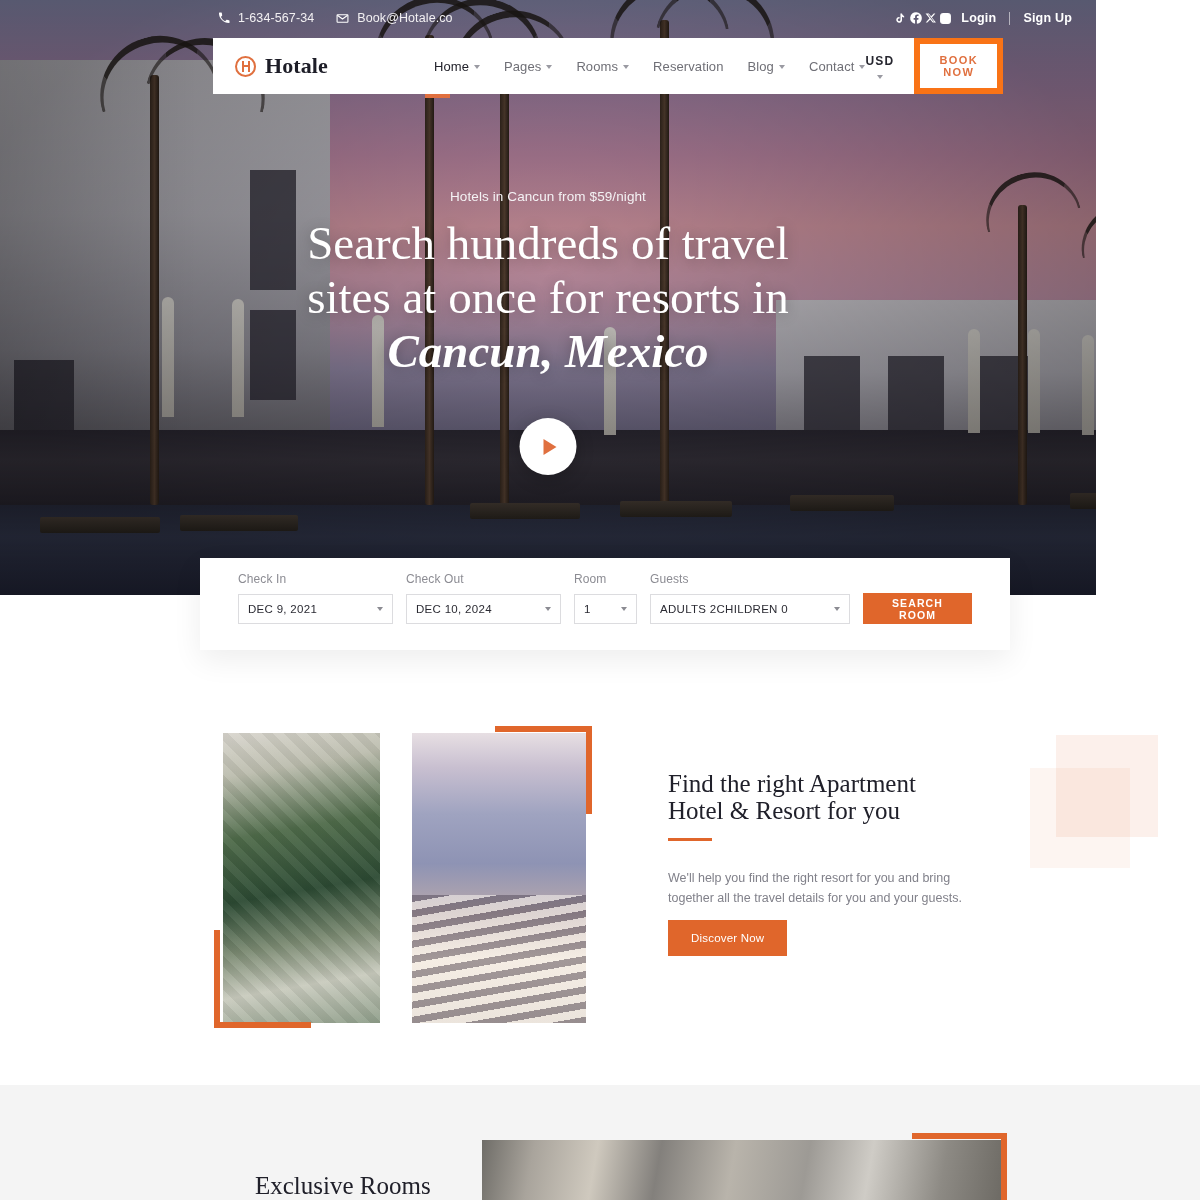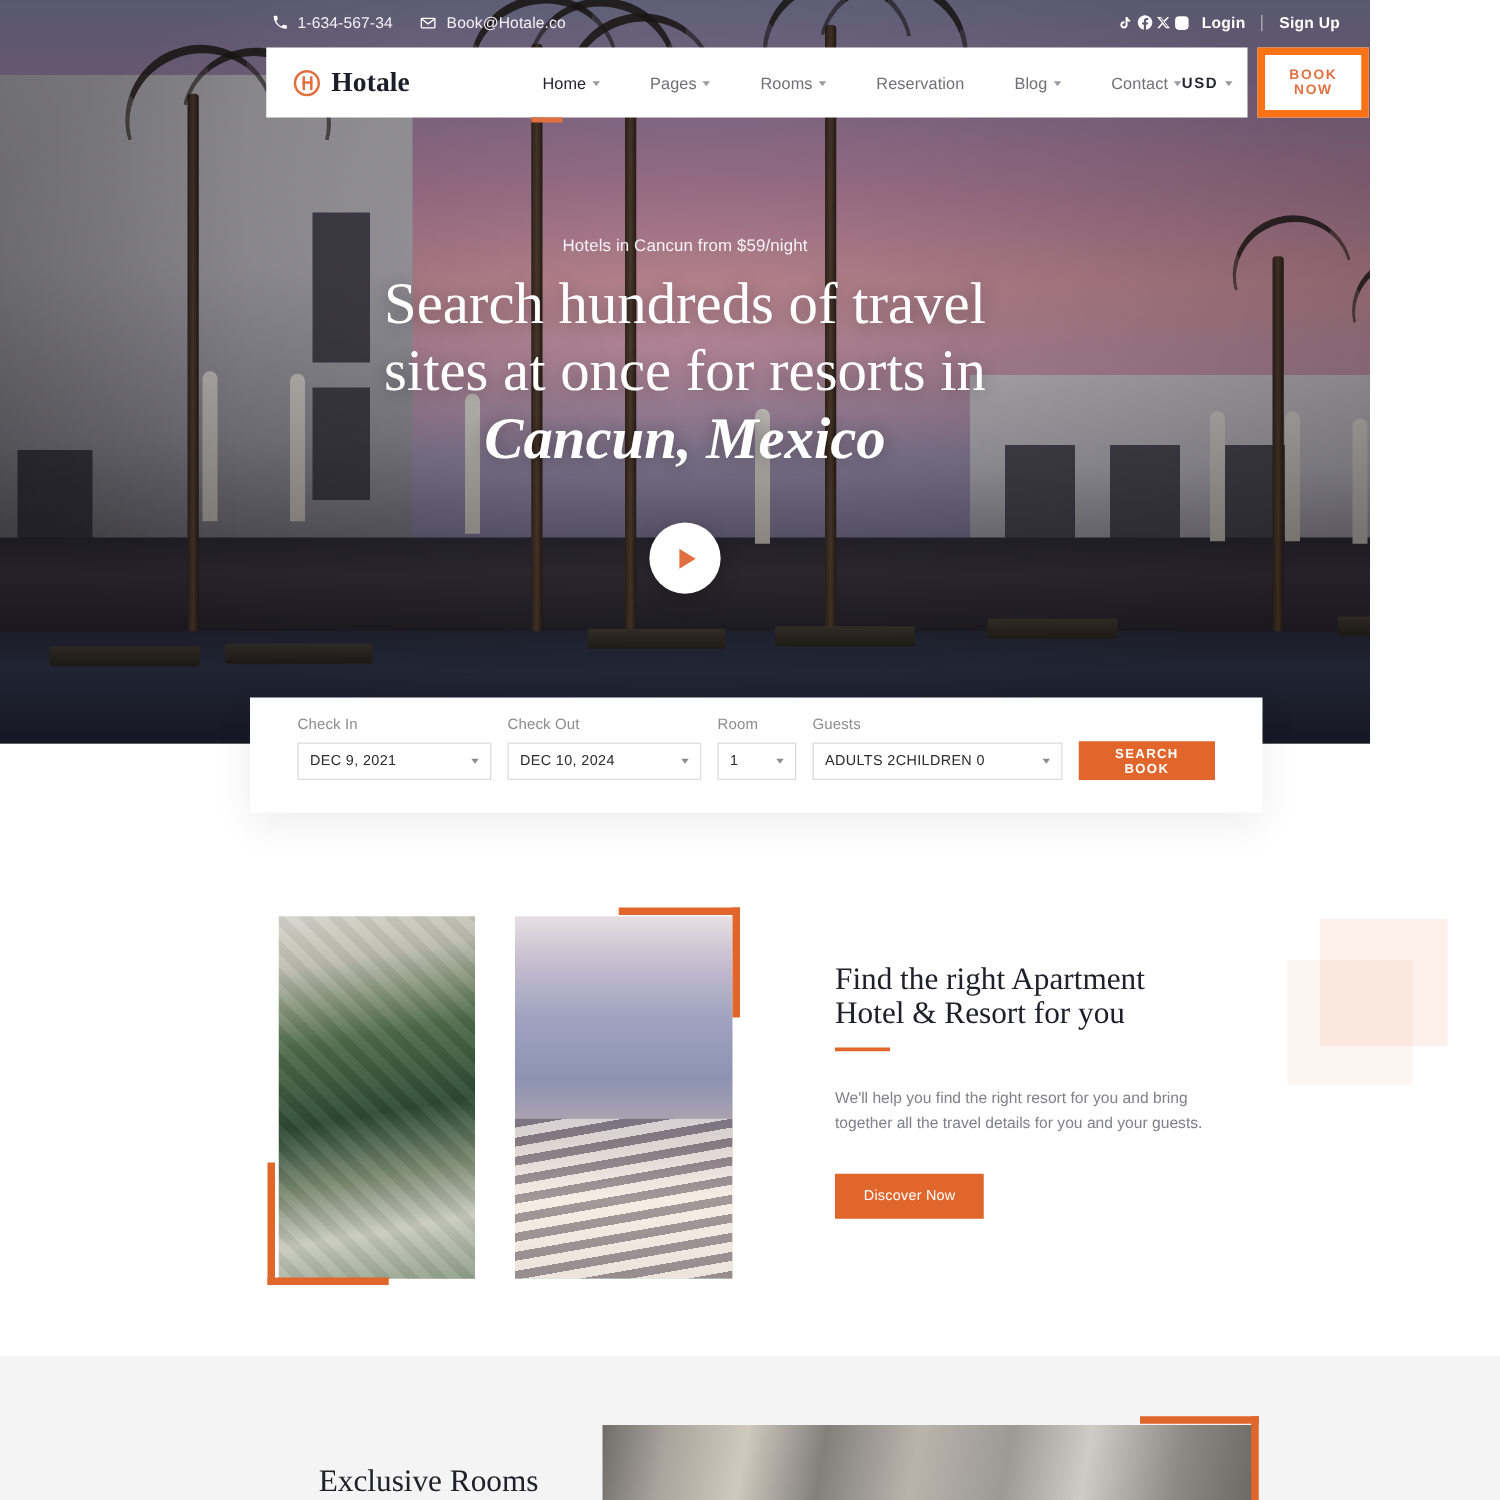--- a/index.html
+++ b/index.html
@@ -55,28 +55,28 @@
   .navbar { position:absolute; top:38px; left:213px; width:785px; height:56px; background:#fff; z-index:30;
     display:flex; align-items:center; padding:0 17px 0 22px; }
   .brand { display:flex; align-items:center; gap:9px; }
   .brand-mark { width:21px; height:21px; border-radius:50%; border:2px solid #e0703f; position:relative; }
   .brand-mark:before, .brand-mark:after { content:""; position:absolute; background:#e0703f; }
   .brand-mark:before { left:5px; top:3px; width:2.2px; height:11px; }
   .brand-mark:after { left:10.5px; top:3px; width:2.2px; height:11px; }
   .brand-bar { position:absolute; left:5px; top:7.5px; width:8px; height:2.2px; background:#e0703f; }
   .brand-name { font-family:"Liberation Serif", serif; font-weight:bold; font-size:22px;
     color:#1d1d27; letter-spacing:.1px; }
-  .nav-links { display:flex; align-items:center; gap:40px; margin-left:106px; }
+  .nav-links { display:flex; align-items:center; gap:24px; margin-left:106px; }
   .nav-link { display:flex; align-items:center; gap:5px; font-size:13px; color:#6f6f76; cursor:pointer; letter-spacing:.1px; }
   .nav-link.active { color:#22222b; }
   .caret { width:0; height:0; border-left:3.5px solid transparent; border-right:3.5px solid transparent;
     border-top:4px solid #9a9aa2; margin-top:1px; }
   .nav-right { margin-left:auto; display:flex; align-items:center; gap:20px; }
   .currency { display:flex; align-items:center; gap:6px; font-size:12px; font-weight:bold;
-    letter-spacing:1.2px; color:#26262f; cursor:pointer; }
+    letter-spacing:1.2px; color:#26262f; cursor:pointer;flex-direction:column; }
   .booknow { border:6px solid #f97316; color:#e0703f; background:#fff; font-size:11px;
     font-weight:bold; letter-spacing:1.4px; padding:10px 19px; cursor:pointer; }
   .nav-indicator { position:absolute; left:425px; top:94px; width:25px; height:4px; background:#e0703f; z-index:31; }
 
   
   .hero-content { position:absolute; left:0; right:0; top:0; z-index:20; text-align:center; color:#fff; }
   .eyebrow { margin-top:189px; font-size:13.5px; letter-spacing:.1px; color:#f4f2f4; }
   .h1 { font-family:"Liberation Serif", serif; font-size:47px; line-height:54px; font-weight:normal;
     margin-top:12px; text-shadow:0 2px 14px rgba(0,0,0,.3); }
   .h1 .em { font-style:italic; font-weight:bold; }
@@ -121,21 +121,21 @@
     background:repeating-linear-gradient(170deg, rgba(70,62,78,.45) 0 7px, rgba(250,246,240,.55) 7px 15px); }
   .frm { position:absolute; border:6px solid #e0662b; }
   .frm-1 { left:214px; top:930px; width:97px; height:98px; border-right:none; border-top:none; }
   .frm-2 { left:495px; top:726px; width:97px; height:88px; border-left:none; border-bottom:none; }
 
   .about-title { position:absolute; left:668px; top:770px; width:340px;
     font-family:"Liberation Serif", serif; font-size:25px; line-height:27px; color:#20202a; }
   .about-rule { position:absolute; left:668px; top:838px; width:44px; height:3px; background:#e0662b; }
   .about-body { position:absolute; left:668px; top:868px; width:300px; font-size:12.5px;
     line-height:20px; color:#81818a; }
-  .discover { position:absolute; left:668px; top:939px; background:#e0662b; color:#fff; border:none;
+  .discover { position:absolute; left:668px; top:920px; background:#e0662b; color:#fff; border:none;
     font-size:11.5px; padding:12px 23px; cursor:pointer; letter-spacing:.2px; }
 
   
   .rooms { position:absolute; left:0; top:1085px; width:1200px; height:115px; background:#f4f4f4; }
   .rooms-title { position:absolute; left:255px; top:1172px; font-family:"Liberation Serif", serif;
     font-size:25px; color:#20202a; }
   .room-photo { position:absolute; left:482px; top:1140px; width:520px; height:60px;
     background:linear-gradient(100deg,#6f6d68 0%, #a9a49c 10%, #cfc9be 22%, #83807c 34%,
       #b9b4ab 48%, #9d9a95 62%, #cfccc6 74%, #8d8a84 88%, #6d6a64 100%); }
   .room-frame { position:absolute; left:912px; top:1133px; width:95px; height:67px;
@@ -324,21 +324,21 @@
   <div>
     <div class="field-label">Guests</div>
     <div class="field-box f-guests">
       <span class="val">
         <span>ADULTS 2</span>
         <span>CHILDREN 0</span>
       </span>
       <span class="dd"></span>
     </div>
   </div>
-  <button class="searchbtn">SEARCH BOOK</button>
+  <button class="searchbtn">SEARCH ROOM</button>
 </div>
 
 <div class="about"></div>
 <div class="deco deco-a"></div>
 <div class="deco deco-b"></div>
 <div class="ph ph1"></div>
 <div class="ph ph2"></div>
 <div class="frm frm-1"></div>
 <div class="frm frm-2"></div>
 <div class="about-title">

